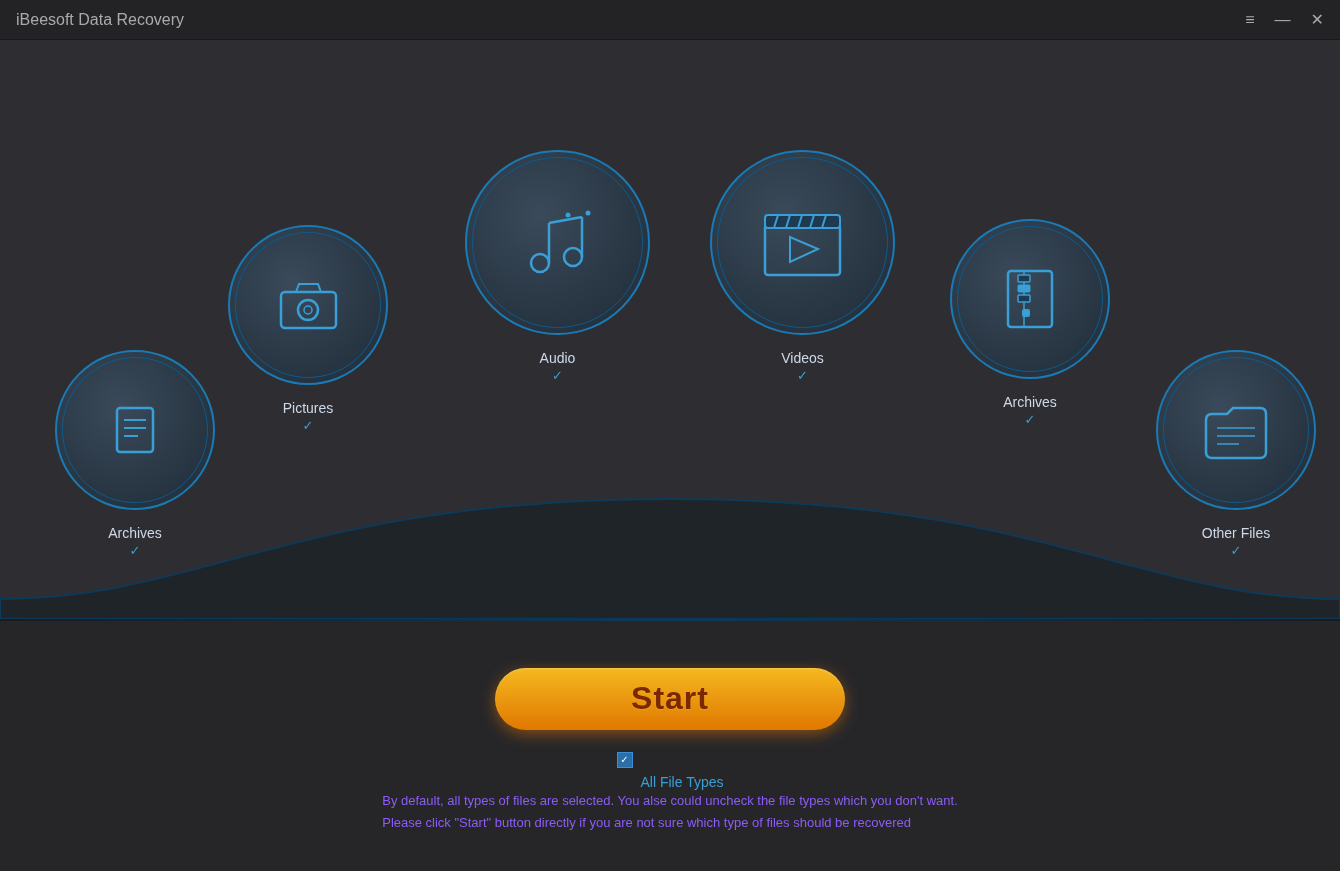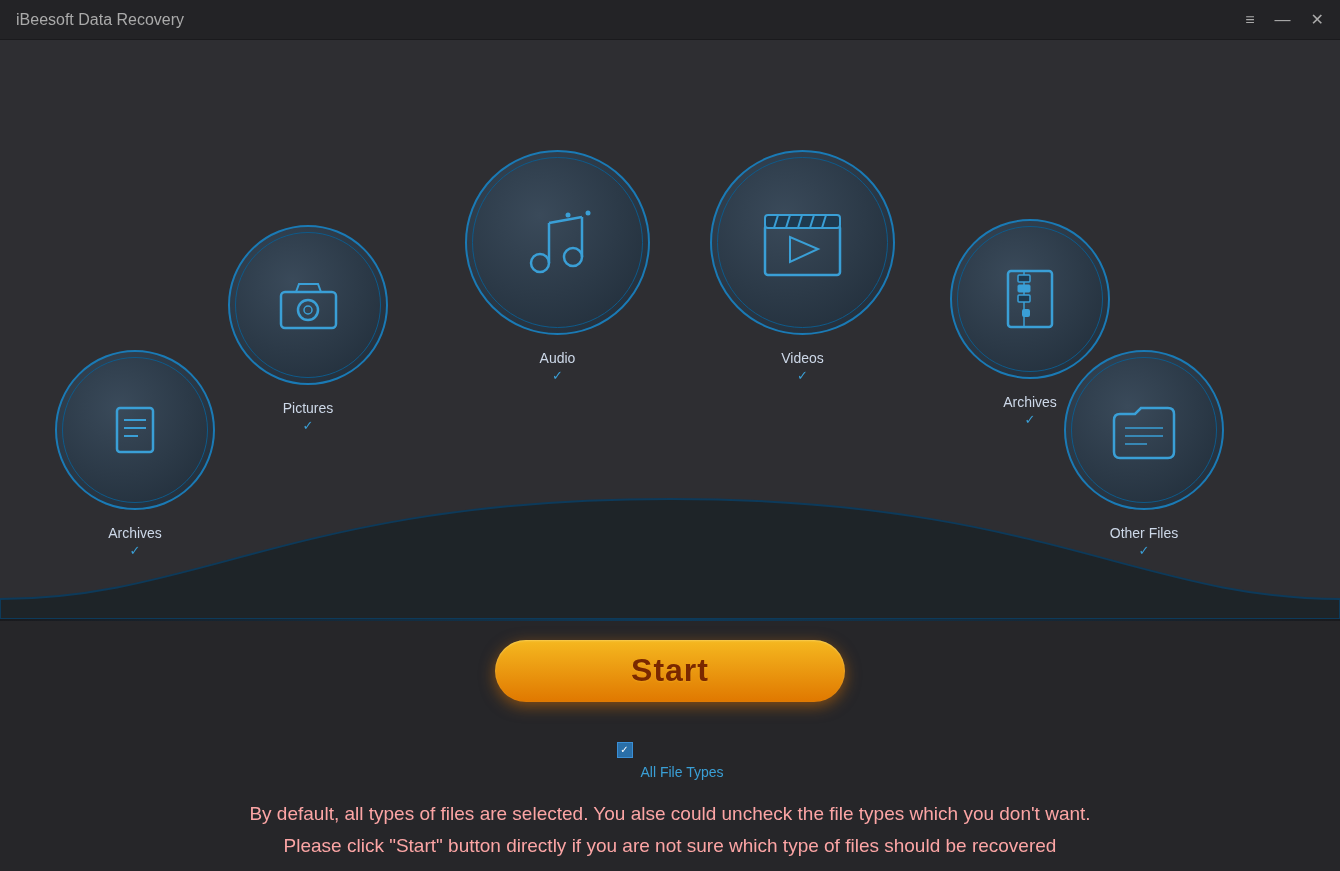--- a/index.html
+++ b/index.html
@@ -158,38 +158,37 @@
     .fc-archives {
       left: 950px;
       top: 179px;
     }
     .fc-archives .circle-ring {
       width: 160px; height: 160px;
     }
 
     
     .fc-otherfiles {
-      left: 1064px;
+      left: 1156px;
       top: 310px;
       align-items: center;
     }
     .fc-otherfiles .circle-ring {
       width: 160px; height: 160px;
     }
 
     
     .bottom-section {
       width: 100%;
       height: 251px;
       background: #262629;
       display: flex;
       flex-direction: column;
       align-items: center;
       justify-content: center;
-      gap: 18px;
       padding-top: 10px;
     }
 
     
     .start-button {
       width: 350px;
       height: 62px;
       background: linear-gradient(to bottom, #f5b820, #e07800);
       border: none;
       border-radius: 35px;
@@ -221,23 +220,23 @@
       color: #fff;
     }
     .all-file-types-label {
       color: #3a9fd6;
       font-size: 14px;
       margin-top: 44px;
     }
 
     
     .info-text {
-      text-align: center;
-      color: #fca5a5;
-      font-size: 19px;
+      text-align: left;
+      color: #8b5cf6;
+      font-size: 13px;
       line-height: 1.7;
     }
 
     
     .divider {
       width: 100%;
       height: 2px;
       background: linear-gradient(to right, #1a1a1d, #0d3a5a, #1a1a1d);
     }
   </style>

